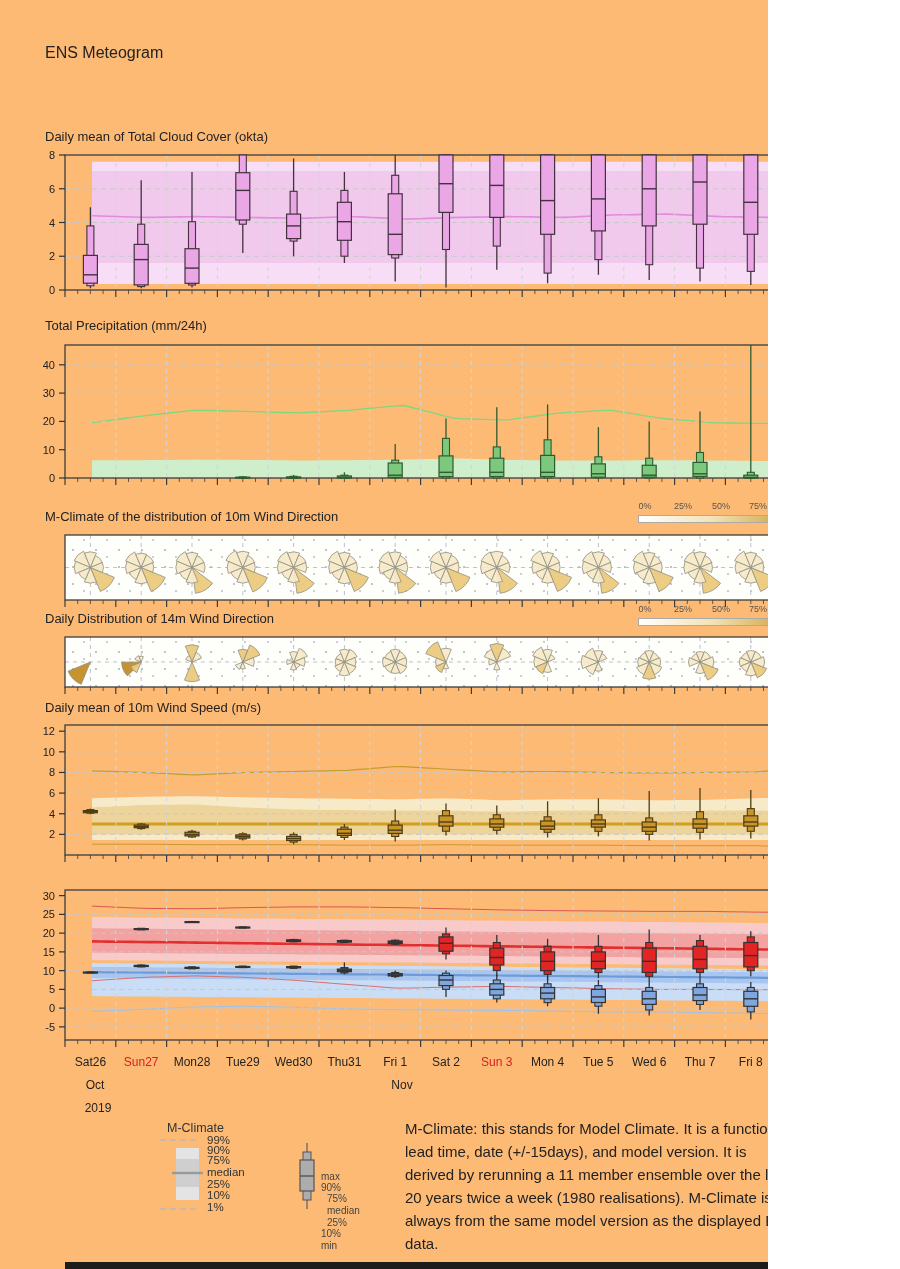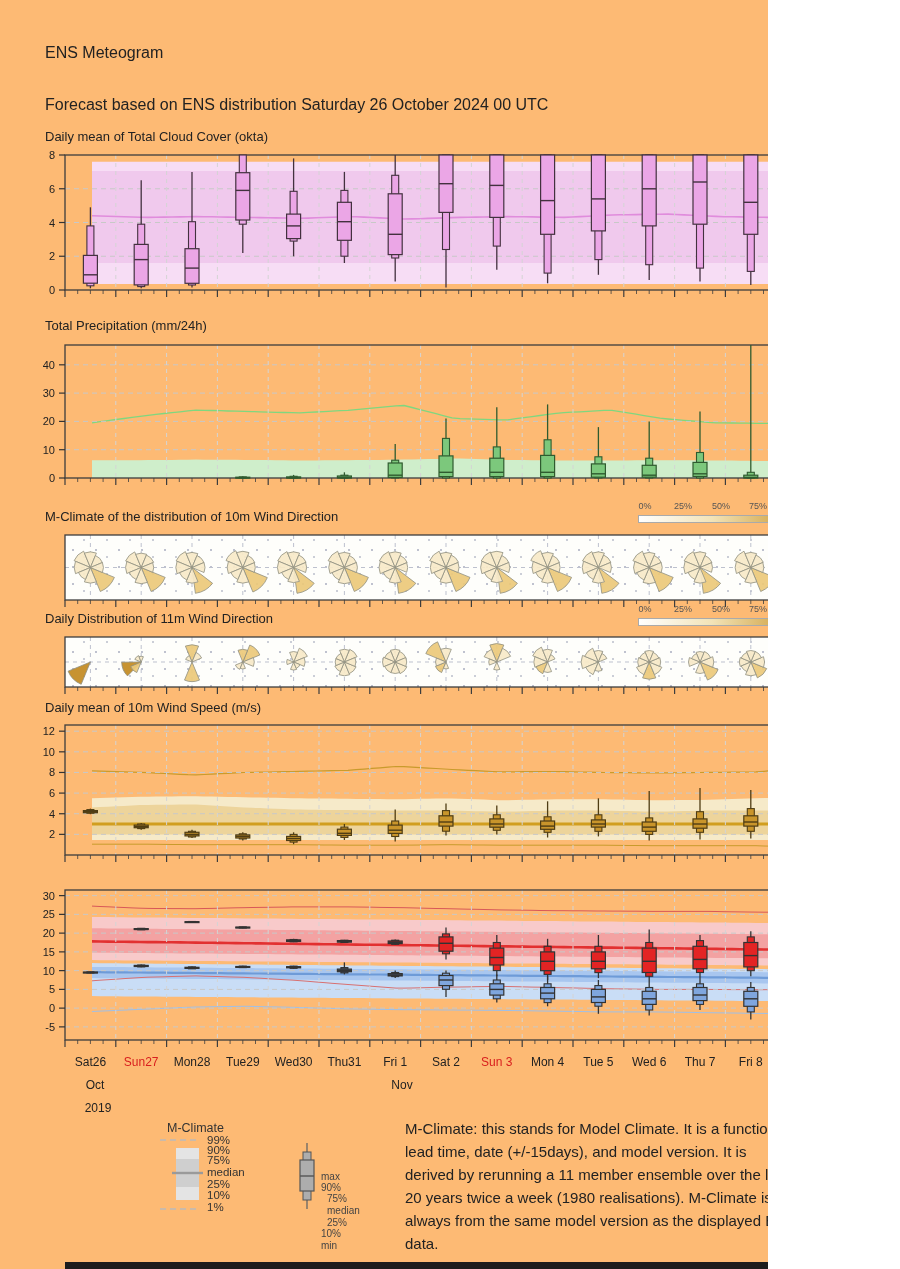--- a/index.html
+++ b/index.html
@@ -18,21 +18,20 @@
   .leg-r{position:absolute;left:321px;font-size:10px;color:#444;white-space:nowrap;margin-top:36px;}
   .footnote{position:absolute;left:405px;top:1117px;width:392px;font-size:15px;line-height:23px;color:#222;}
   .bottombar{position:absolute;left:65px;top:1262px;width:835px;height:7px;background:#1C1C1C;}
 </style>
 </head>
 <body>
 
 <div class="page">
 
   <div class="hdr" style="top:44px;">ENS Meteogram</div>
-  <div class="hdr" style="top:96px;">Forecast based on ENS distribution Saturday 26 October 2024 00 UTC</div>
 
   <div class="ptitle" style="top:129px;">Daily mean of Total Cloud Cover (okta)</div>
   <svg class="panel" id="svg-cloud" width="900" height="154" style="top:150px;">
       <path d="M92,11.8 L100,11.8 L108,11.8 L116,11.8 L124,11.8 L132,11.8 L140,11.8 L148,11.8 L156,11.8 L164,11.8 L172,11.8 L180,11.8 L188,11.8 L196,11.8 L204,11.8 L212,11.8 L220,11.8 L228,11.8 L236,11.8 L244,11.8 L252,11.8 L260,11.8 L268,11.8 L276,11.8 L284,11.8 L292,11.8 L300,11.8 L308,11.8 L316,11.8 L324,11.8 L332,11.8 L340,11.8 L348,11.8 L356,11.8 L364,11.8 L372,11.8 L380,11.8 L388,11.8 L396,11.8 L404,11.8 L412,11.8 L420,11.8 L428,11.8 L436,11.8 L444,11.8 L452,11.8 L460,11.8 L468,11.8 L476,11.8 L484,11.8 L492,11.8 L500,11.8 L508,11.8 L516,11.8 L524,11.8 L532,11.8 L540,11.8 L548,11.8 L556,11.8 L564,11.8 L572,11.8 L580,11.8 L588,11.8 L596,11.8 L604,11.8 L612,11.8 L620,11.8 L628,11.8 L636,11.8 L644,11.8 L652,11.8 L660,11.8 L668,11.8 L676,11.8 L684,11.8 L692,11.8 L700,11.8 L708,11.8 L716,11.8 L724,11.8 L732,11.8 L740,11.8 L748,11.8 L756,11.8 L764,11.8 L772,11.8 L780,11.8 L788,11.8 L796,11.8 L804,11.8 L812,11.8 L820,11.8 L824,11.8 L824,134.1 L820,134.1 L812,134.1 L804,134.1 L796,134.1 L788,134.1 L780,134.1 L772,134.1 L764,134.1 L756,134.1 L748,134.1 L740,134.1 L732,134.1 L724,134.1 L716,134.1 L708,134.1 L700,134.1 L692,134.1 L684,134.1 L676,134.1 L668,134.1 L660,134.1 L652,134.1 L644,134.1 L636,134.1 L628,134.1 L620,134.1 L612,134.1 L604,134.1 L596,134.1 L588,134.1 L580,134.1 L572,134.1 L564,134.1 L556,134.1 L548,134.1 L540,134.1 L532,134.1 L524,134.1 L516,134.1 L508,134.1 L500,134.1 L492,134.1 L484,134.1 L476,134.1 L468,134.1 L460,134.1 L452,134.1 L444,134.1 L436,134.1 L428,134.1 L420,134.1 L412,134.1 L404,134.1 L396,134.1 L388,134.1 L380,134.1 L372,134.1 L364,134.1 L356,134.1 L348,134.1 L340,134.1 L332,134.1 L324,134.1 L316,134.1 L308,134.1 L300,134.1 L292,134.1 L284,134.1 L276,134.1 L268,134.1 L260,134.1 L252,134.1 L244,134.1 L236,134.1 L228,134.1 L220,134.1 L212,134.1 L204,134.1 L196,134.1 L188,134.1 L180,134.1 L172,134.1 L164,134.1 L156,134.1 L148,134.1 L140,134.1 L132,134.1 L124,134.1 L116,134.1 L108,134.1 L100,134.1 L92,134.1 Z" fill="#F7DDF5" stroke="none"></path>
       <path d="M92,21.0 L100,21.0 L108,21.0 L116,21.0 L124,21.0 L132,21.0 L140,21.0 L148,21.0 L156,21.0 L164,21.0 L172,21.0 L180,21.0 L188,21.0 L196,21.0 L204,21.0 L212,21.0 L220,21.0 L228,21.0 L236,21.0 L244,21.0 L252,21.0 L260,21.0 L268,21.0 L276,21.0 L284,21.0 L292,21.0 L300,21.0 L308,21.0 L316,21.0 L324,21.0 L332,21.0 L340,21.0 L348,21.0 L356,21.0 L364,21.0 L372,21.0 L380,21.0 L388,21.0 L396,21.0 L404,21.0 L412,21.0 L420,21.0 L428,21.0 L436,21.0 L444,21.0 L452,21.0 L460,21.0 L468,21.0 L476,21.0 L484,21.0 L492,21.0 L500,21.0 L508,21.0 L516,21.0 L524,21.0 L532,21.0 L540,21.0 L548,21.0 L556,21.0 L564,21.0 L572,21.0 L580,21.0 L588,21.0 L596,21.0 L604,21.0 L612,21.0 L620,21.0 L628,21.0 L636,21.0 L644,21.0 L652,21.0 L660,21.0 L668,21.0 L676,21.0 L684,21.0 L692,21.0 L700,21.0 L708,21.0 L716,21.0 L724,21.0 L732,21.0 L740,21.0 L748,21.0 L756,21.0 L764,21.0 L772,21.0 L780,21.0 L788,21.0 L796,21.0 L804,21.0 L812,21.0 L820,21.0 L824,21.0 L824,113.0 L820,113.0 L812,113.0 L804,113.0 L796,113.0 L788,113.0 L780,113.0 L772,113.0 L764,113.0 L756,113.0 L748,113.0 L740,113.0 L732,113.0 L724,113.0 L716,113.0 L708,113.0 L700,113.0 L692,113.0 L684,113.0 L676,113.0 L668,113.0 L660,113.0 L652,113.0 L644,113.0 L636,113.0 L628,113.0 L620,113.0 L612,113.0 L604,113.0 L596,113.0 L588,113.0 L580,113.0 L572,113.0 L564,113.0 L556,113.0 L548,113.0 L540,113.0 L532,113.0 L524,113.0 L516,113.0 L508,113.0 L500,113.0 L492,113.0 L484,113.0 L476,113.0 L468,113.0 L460,113.0 L452,113.0 L444,113.0 L436,113.0 L428,113.0 L420,113.0 L412,113.0 L404,113.0 L396,113.0 L388,113.0 L380,113.0 L372,113.0 L364,113.0 L356,113.0 L348,113.0 L340,113.0 L332,113.0 L324,113.0 L316,113.0 L308,113.0 L300,113.0 L292,113.0 L284,113.0 L276,113.0 L268,113.0 L260,113.0 L252,113.0 L244,113.0 L236,113.0 L228,113.0 L220,113.0 L212,113.0 L204,113.0 L196,113.0 L188,113.0 L180,113.0 L172,113.0 L164,113.0 L156,113.0 L148,113.0 L140,113.0 L132,113.0 L124,113.0 L116,113.0 L108,113.0 L100,113.0 L92,113.0 Z" fill="#F0C9ED" stroke="none"></path>
       <path d="M92,65.8 L100,66.0 L108,66.3 L116,66.5 L124,66.8 L132,67.0 L140,67.3 L148,67.4 L156,67.2 L164,67.1 L172,67.0 L180,66.9 L188,66.7 L196,66.6 L204,66.7 L212,66.8 L220,67.0 L228,67.1 L236,67.2 L244,67.4 L252,67.5 L260,67.6 L268,67.7 L276,67.9 L284,68.0 L292,68.1 L300,68.3 L308,68.1 L316,67.8 L324,67.5 L332,67.3 L340,67.0 L348,66.8 L356,66.7 L364,67.1 L372,67.5 L380,67.9 L388,68.3 L396,68.7 L404,69.0 L412,68.9 L420,68.7 L428,68.4 L436,68.1 L444,67.9 L452,67.6 L460,67.4 L468,67.3 L476,67.1 L484,67.0 L492,66.9 L500,66.8 L508,66.6 L516,66.7 L524,66.8 L532,66.9 L540,67.1 L548,67.2 L556,67.3 L564,67.4 L572,67.0 L580,66.6 L588,66.2 L596,65.8 L604,65.4 L612,65.0 L620,64.8 L628,64.7 L636,64.6 L644,64.4 L652,64.3 L660,64.2 L668,64.1 L676,64.5 L684,64.9 L692,65.3 L700,65.7 L708,66.0 L716,66.4 L724,66.7 L732,66.8 L740,66.9 L748,67.1 L756,67.2 L764,67.3 L772,67.4 L780,67.4 L788,67.4 L796,67.4 L804,67.4 L812,67.4 L820,67.4 L824,67.4" fill="none" stroke="#E08CDC" stroke-width="1.6"></path>
       <line x1="65" x2="827" y1="106.25" y2="106.25" stroke="#C8C8C8" stroke-width="1" stroke-dasharray="5 4"></line>
       <line x1="65" x2="827" y1="72.5" y2="72.5" stroke="#C8C8C8" stroke-width="1" stroke-dasharray="5 4"></line>
       <line x1="65" x2="827" y1="38.75" y2="38.75" stroke="#C8C8C8" stroke-width="1" stroke-dasharray="5 4"></line>
       <line x1="115.8" x2="115.8" y1="5" y2="140" stroke="#D4D4D4" stroke-width="1" stroke-dasharray="4 4"></line>
@@ -538,21 +537,21 @@
       <line x1="738.0999999999999" x2="738.0999999999999" y1="72" y2="76" stroke="#3D3D3D" stroke-width="0.8"></line>
       <line x1="750.8" x2="750.8" y1="72" y2="76" stroke="#3D3D3D" stroke-width="0.8"></line>
       <line x1="763.5" x2="763.5" y1="72" y2="76" stroke="#3D3D3D" stroke-width="0.8"></line>
       <line x1="776.1999999999999" x2="776.1999999999999" y1="72" y2="79" stroke="#3D3D3D" stroke-width="1.2"></line>
       <line x1="788.9" x2="788.9" y1="72" y2="76" stroke="#3D3D3D" stroke-width="0.8"></line>
       <line x1="801.5999999999999" x2="801.5999999999999" y1="72" y2="76" stroke="#3D3D3D" stroke-width="0.8"></line>
       <line x1="814.3" x2="814.3" y1="72" y2="76" stroke="#3D3D3D" stroke-width="0.8"></line>
       <line x1="827" x2="827" y1="72" y2="79" stroke="#3D3D3D" stroke-width="1.2"></line>
     </svg>
 
-  <div class="ptitle" style="top:611px;">Daily Distribution of 11m Wind Direction</div>
+  <div class="ptitle" style="top:611px;">Daily Distribution of 14m Wind Direction</div>
   <div class="scale-wrap">
     <span style="left:645px;top:604px;">0%</span>
     <span style="left:683px;top:604px;">25%</span>
     <span style="left:721px;top:604px;">50%</span>
     <span style="left:758px;top:604px;">75%</span>
     <span style="left:795px;top:604px;">100%</span>
     <div class="gradbar" style="top:618px;"></div>
   </div>
   <svg class="panel" id="svg-wind_dir_daily" width="900" height="71" style="top:630px;">
       <defs>

